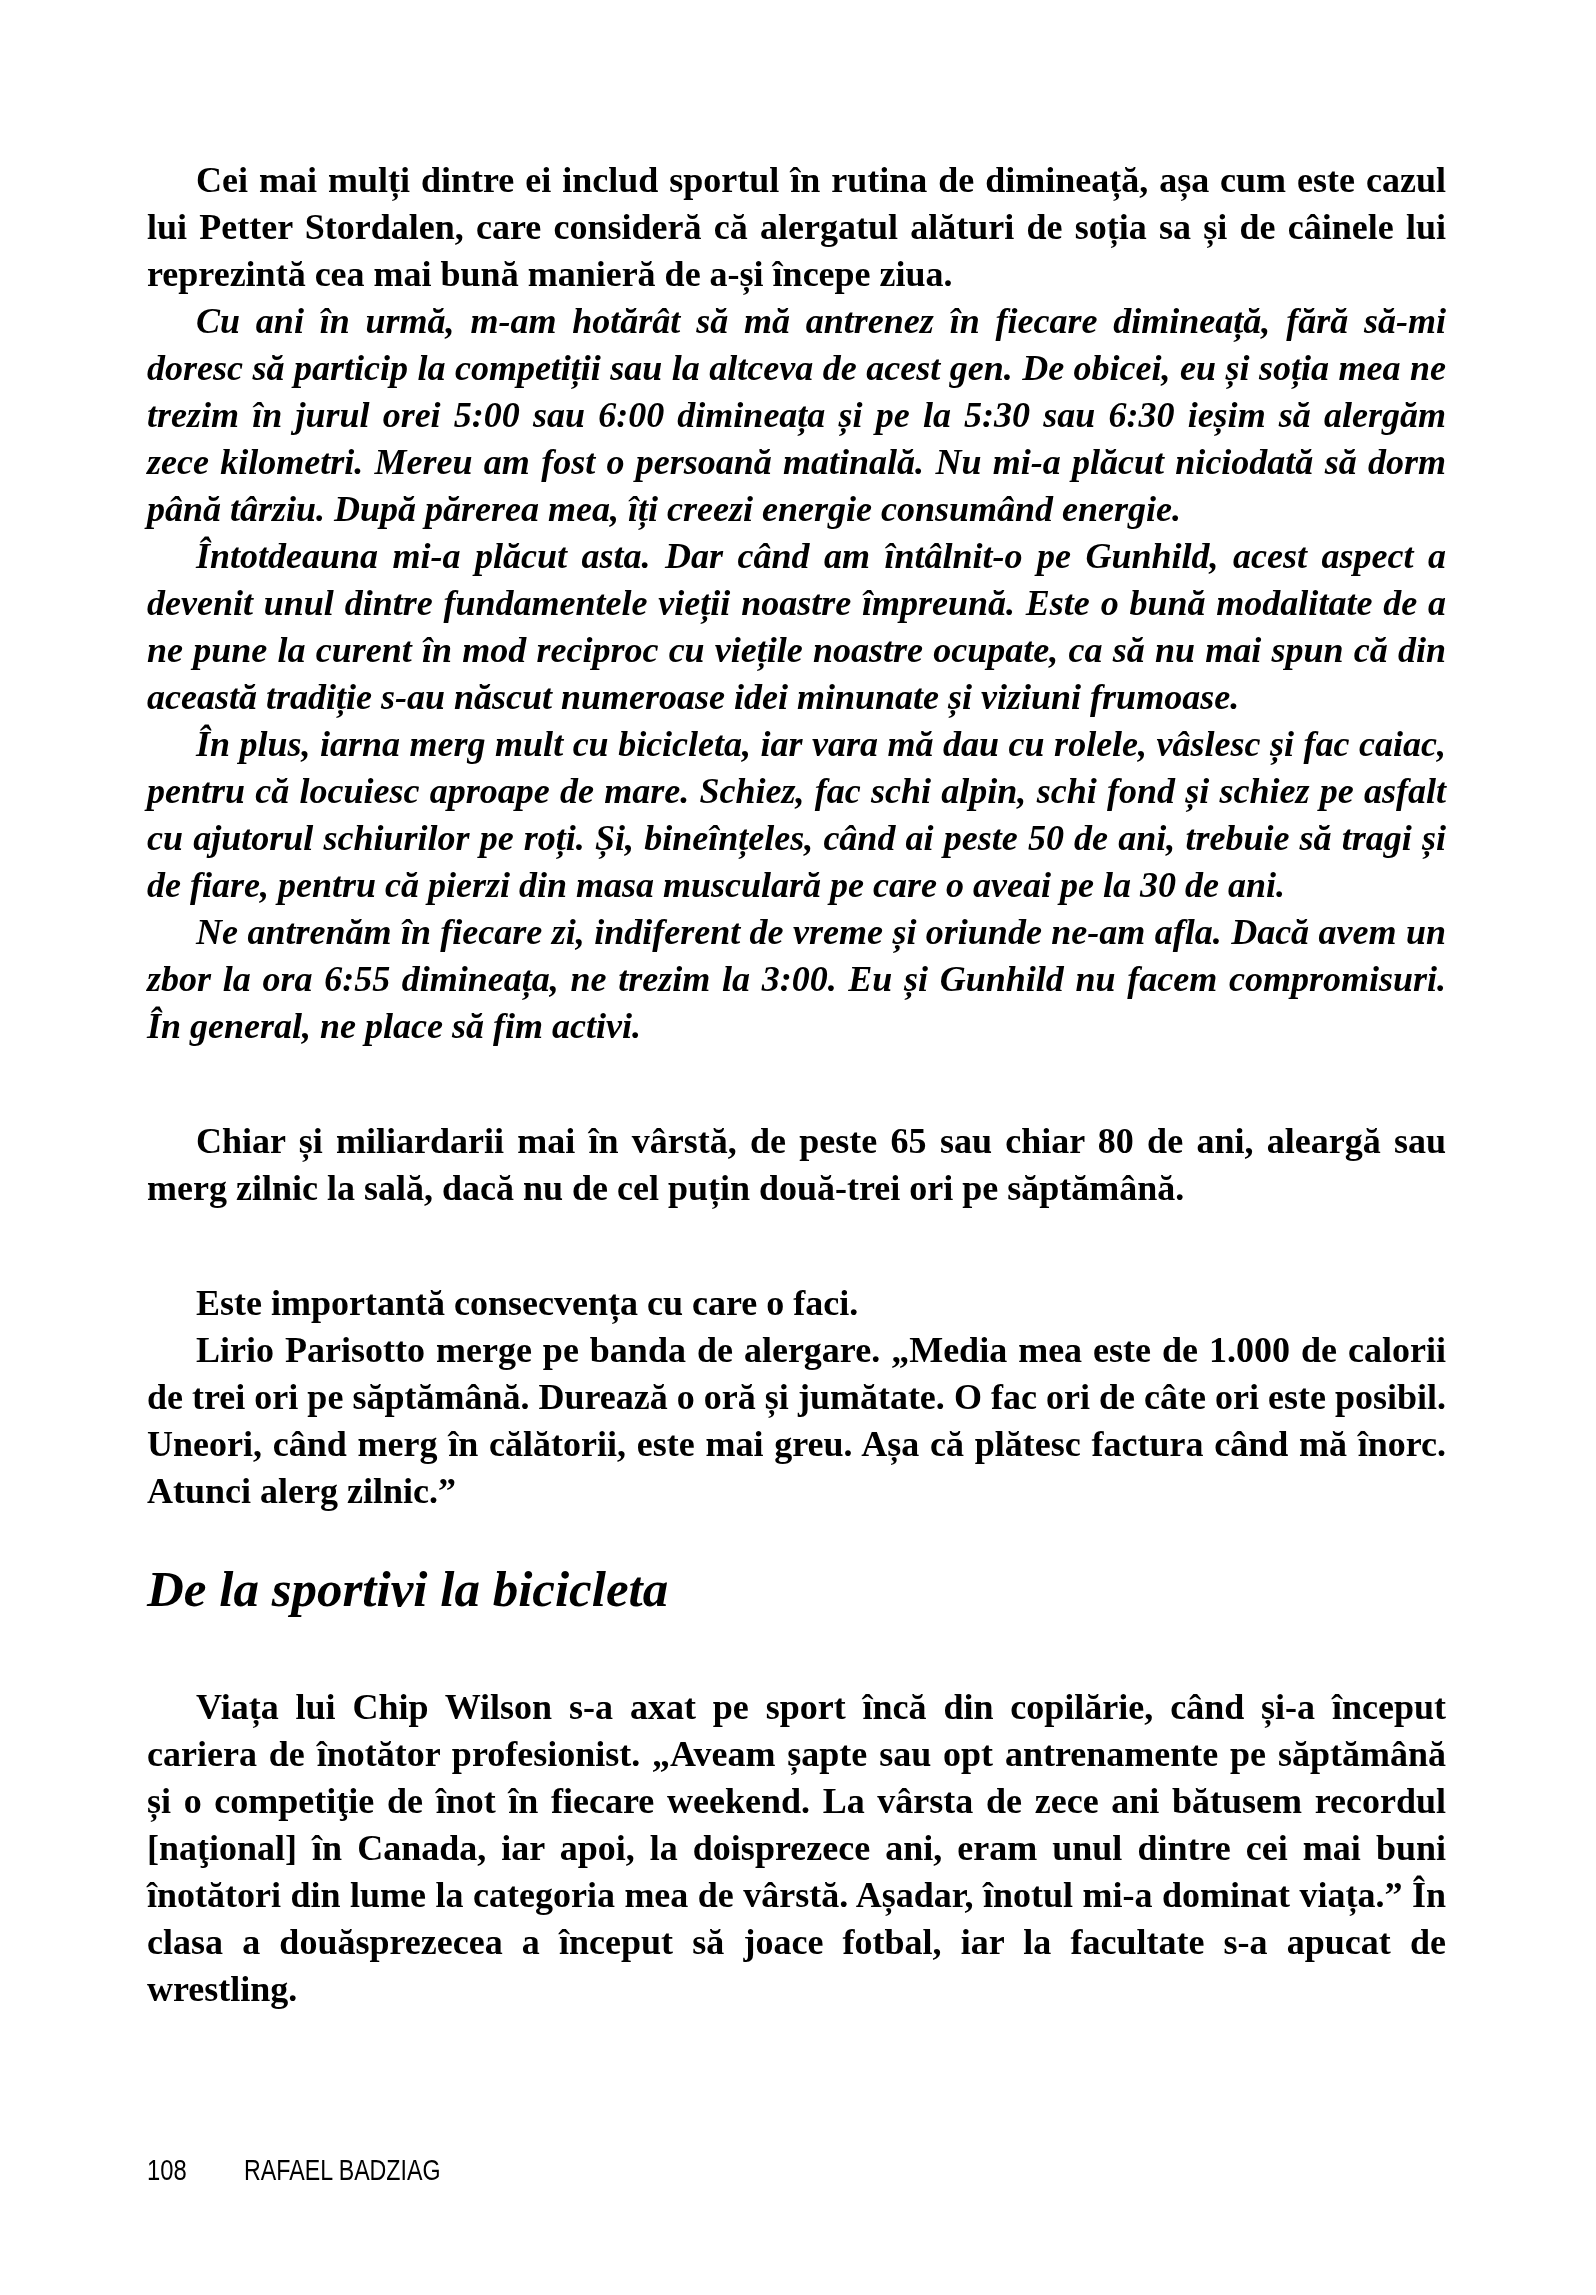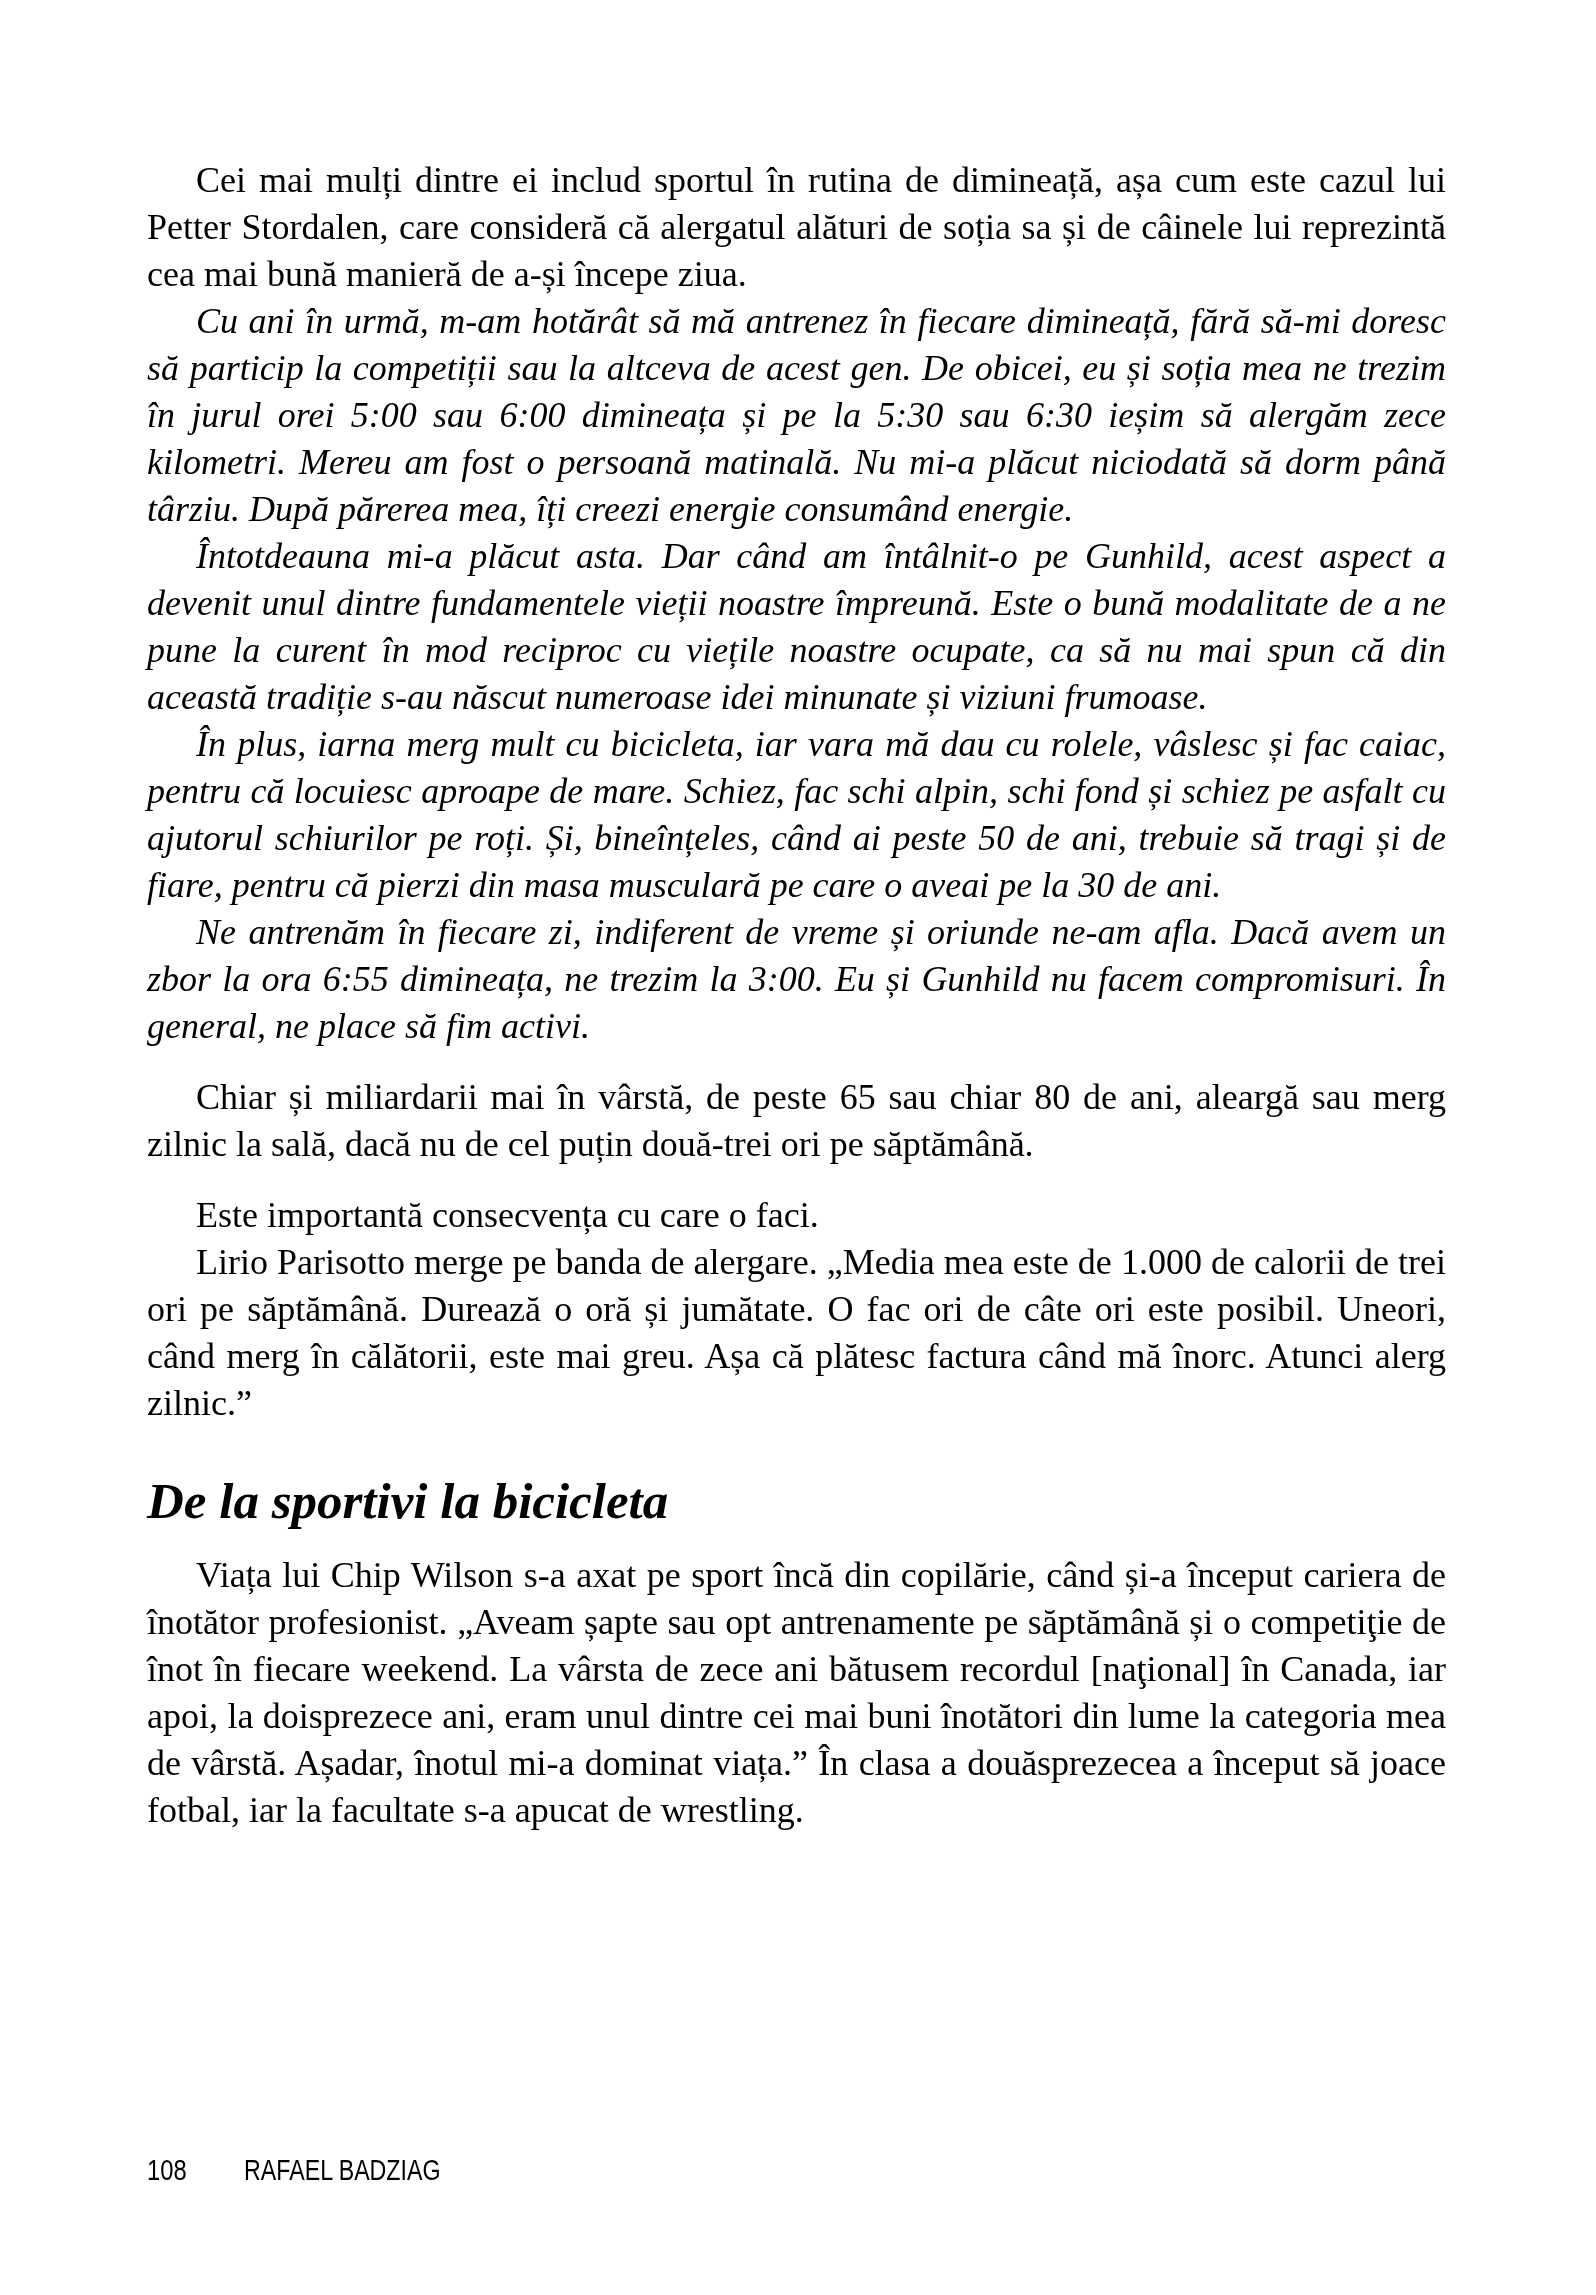--- a/index.html
+++ b/index.html
@@ -21,24 +21,25 @@
     width: 1299px;
     top: 157px;
     font-family: "Liberation Serif", "DejaVu Serif", serif;
     font-size: 36px;
     line-height: 47px;
     text-align: justify;
   }
   .para {
     margin: 0;
     padding: 0;
+    font-weight: bold;
   }
   .indent { text-indent: 49px; }
   .ital   { font-style: italic; }
-  .gap    { margin-top: 24px; }
+  .gap    { margin-top: 68px; }
   .heading {
     margin: 47px 0 8.4px 0;
     font-size: 51px;
     line-height: 54px;
     font-weight: bold;
     font-style: italic;
     text-align: left;
     text-indent: 0;
   }
   .footer {

